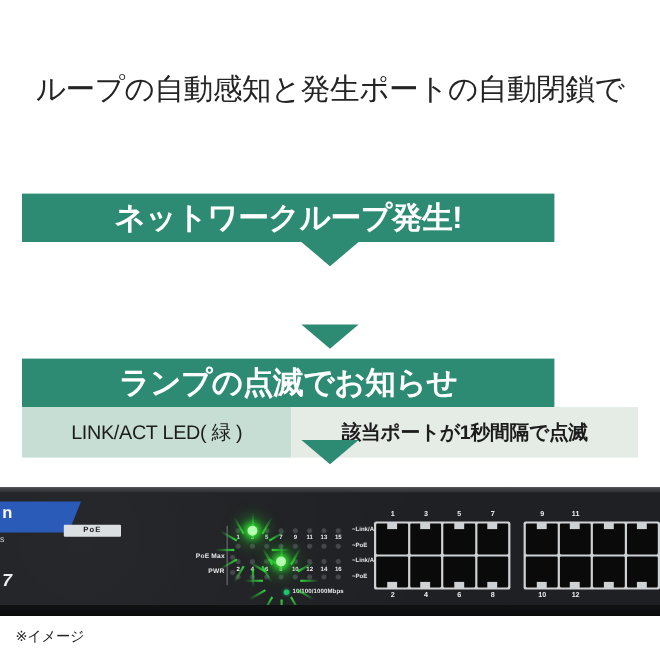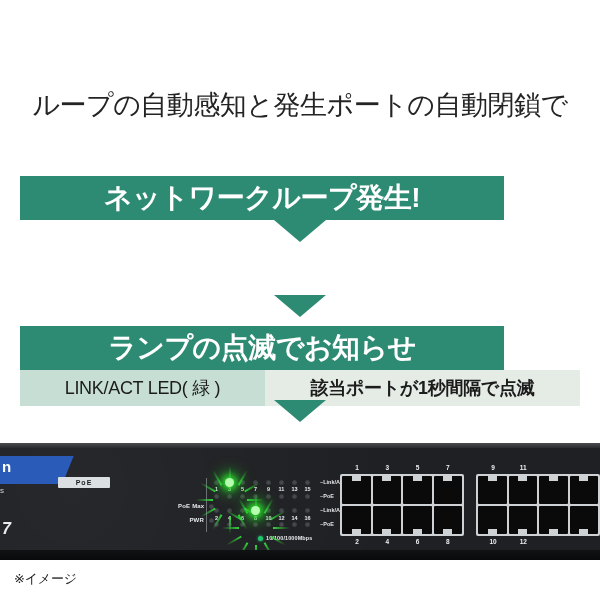--- a/index.html
+++ b/index.html
@@ -30,21 +30,21 @@
     width: 600px;
     text-align: center;
     font-size: 42px;
     font-weight: bold;
     letter-spacing: -0.5px;
     color: #1b1b1b;
     line-height: 1;
   }
   .subtitle {
     position: absolute;
-    top: 88px;
+    top: 64px;
     left: 0;
     width: 600px;
     text-align: center;
     font-size: 27px;
     font-weight: normal;
     line-height: 1.3;
     color: #242424;
     letter-spacing: -0.5px;
   }
   .subtitle .ln {
@@ -86,21 +86,21 @@
   .notch-1 { top: 220px; }
   .notch-2 { top: 295px; }
   .notch-3 { top: 400px; }
 
   
   .subrow {
     position: absolute;
     left: 20px;
     top: 370px;
     width: 560px;
-    height: 36px;
+    height: 46px;
     display: flex;
     box-sizing: border-box;
   }
   .subrow-cell {
     display: flex;
     align-items: center;
     justify-content: center;
     font-size: 18px;
     color: #1c1c1c;
     letter-spacing: -0.3px;

